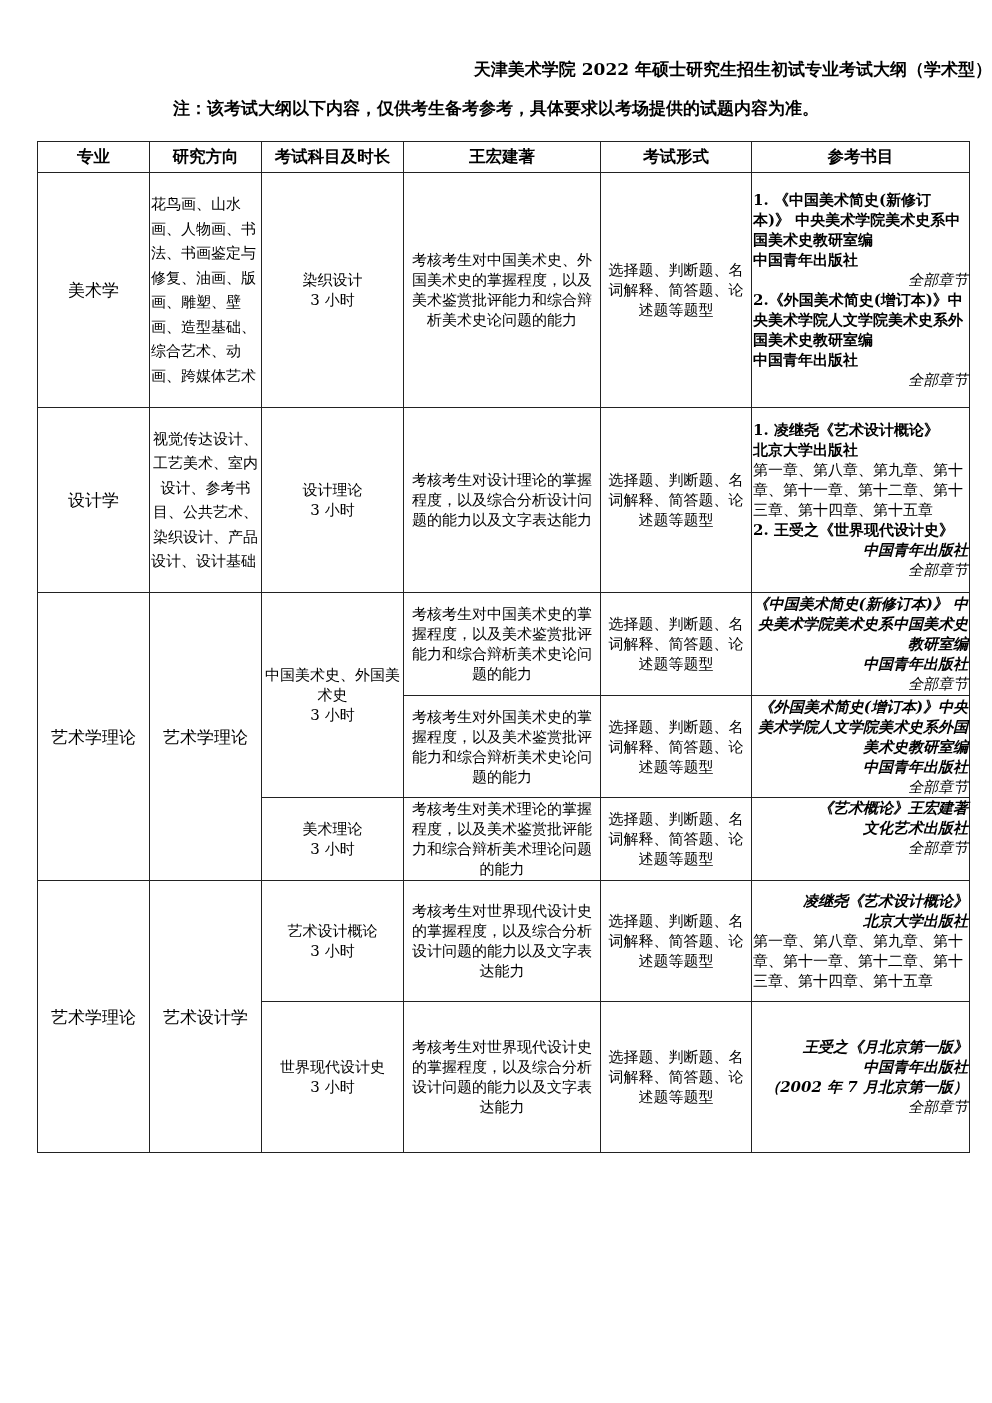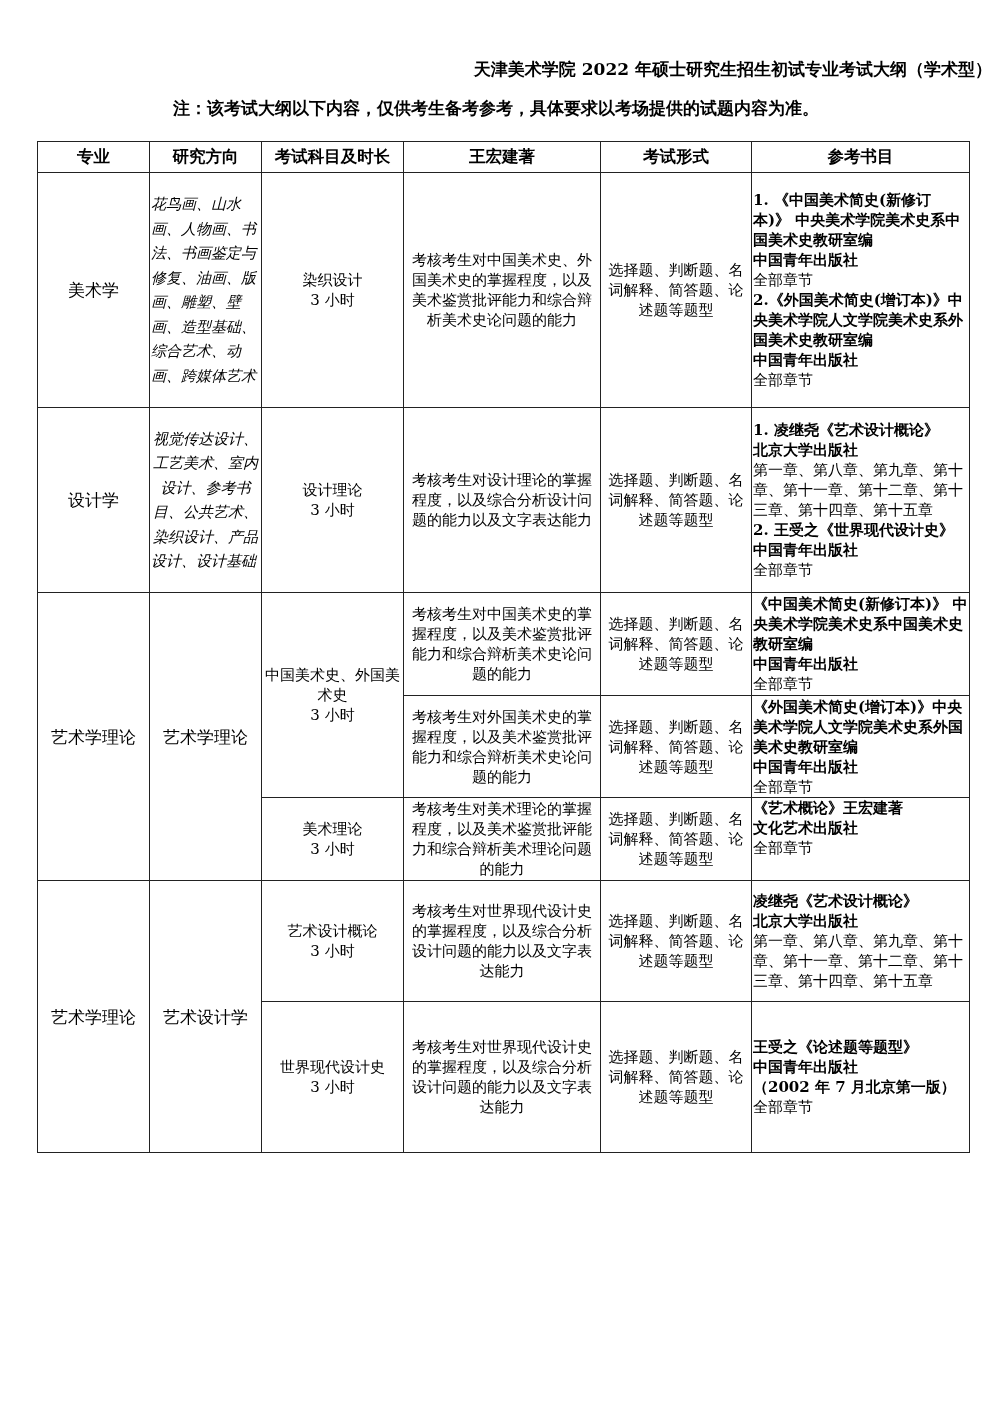--- a/index.html
+++ b/index.html
@@ -9,24 +9,24 @@
            font-size: 17px; font-weight: bold; letter-spacing: 0px; }
   .note { position: absolute; left: 0; width: 992px; top: 97px; text-align: center;
           font-size: 17px; font-weight: bold; }
   table.syl { position: absolute; left: 37px; top: 141px; border-collapse: collapse;
               table-layout: fixed; width: 932px; }
   table.syl td, table.syl th { border: 1px solid #222; padding: 0 1px; vertical-align: middle;
               font-size: 15px; line-height: 20px; text-align: center; font-weight: normal;
               word-break: break-all; }
   table.syl th { font-size: 16.5px; font-weight: bold; height: 30px; }
   .cell-left { text-align: left !important; }
-  .dir { text-align: left; text-align-last: left; line-height: 24.5px !important; font-style: italic; }
+  .dir { text-align: left; text-align-last: left; line-height: 24.5px !important; }
   .ref b, .ref .bold { font-weight: bold; }
   .ref { text-align: left !important; line-height: 20px; }
-  .ref .ctr { display:block; text-align:left; }
+  .ref .ctr { display:block; text-align:right;font-style:italic; }
   .ref .plain { font-weight: normal; }
   .ref .line { display: block; }
   .big { font-size: 17px !important; }
 </style>
 </head>
 <body>
 
 <div class="title">天津美术学院 2022 年硕士研究生招生初试专业考试大纲（学术型）</div>
 <div class="note">注：该考试大纲以下内容，仅供考生备考参考，具体要求以考场提供的试题内容为准。</div>
 
@@ -141,20 +141,20 @@
     </td>
   </tr>
   <tr style="height:151px">
     <td>
       <div>世界现代设计史</div>
       <div>3 小时</div>
     </td>
     <td>考核考生对世界现代设计史的掌握程度，以及综合分析设计问题的能力以及文字表达能力</td>
     <td>选择题、判断题、名词解释、简答题、论述题等题型</td>
     <td class="ref">
-      <span class="ctr bold">王受之《论述题等题型》</span>
+      <span class="ctr bold">王受之《月北京第一版》</span>
       <span class="ctr bold">中国青年出版社</span>
       <span class="ctr bold">（2002 年 7 月北京第一版）</span>
       <span class="ctr plain">全部章节</span>
     </td>
   </tr>
 </tbody>
   </table>
 
 </body></html>

